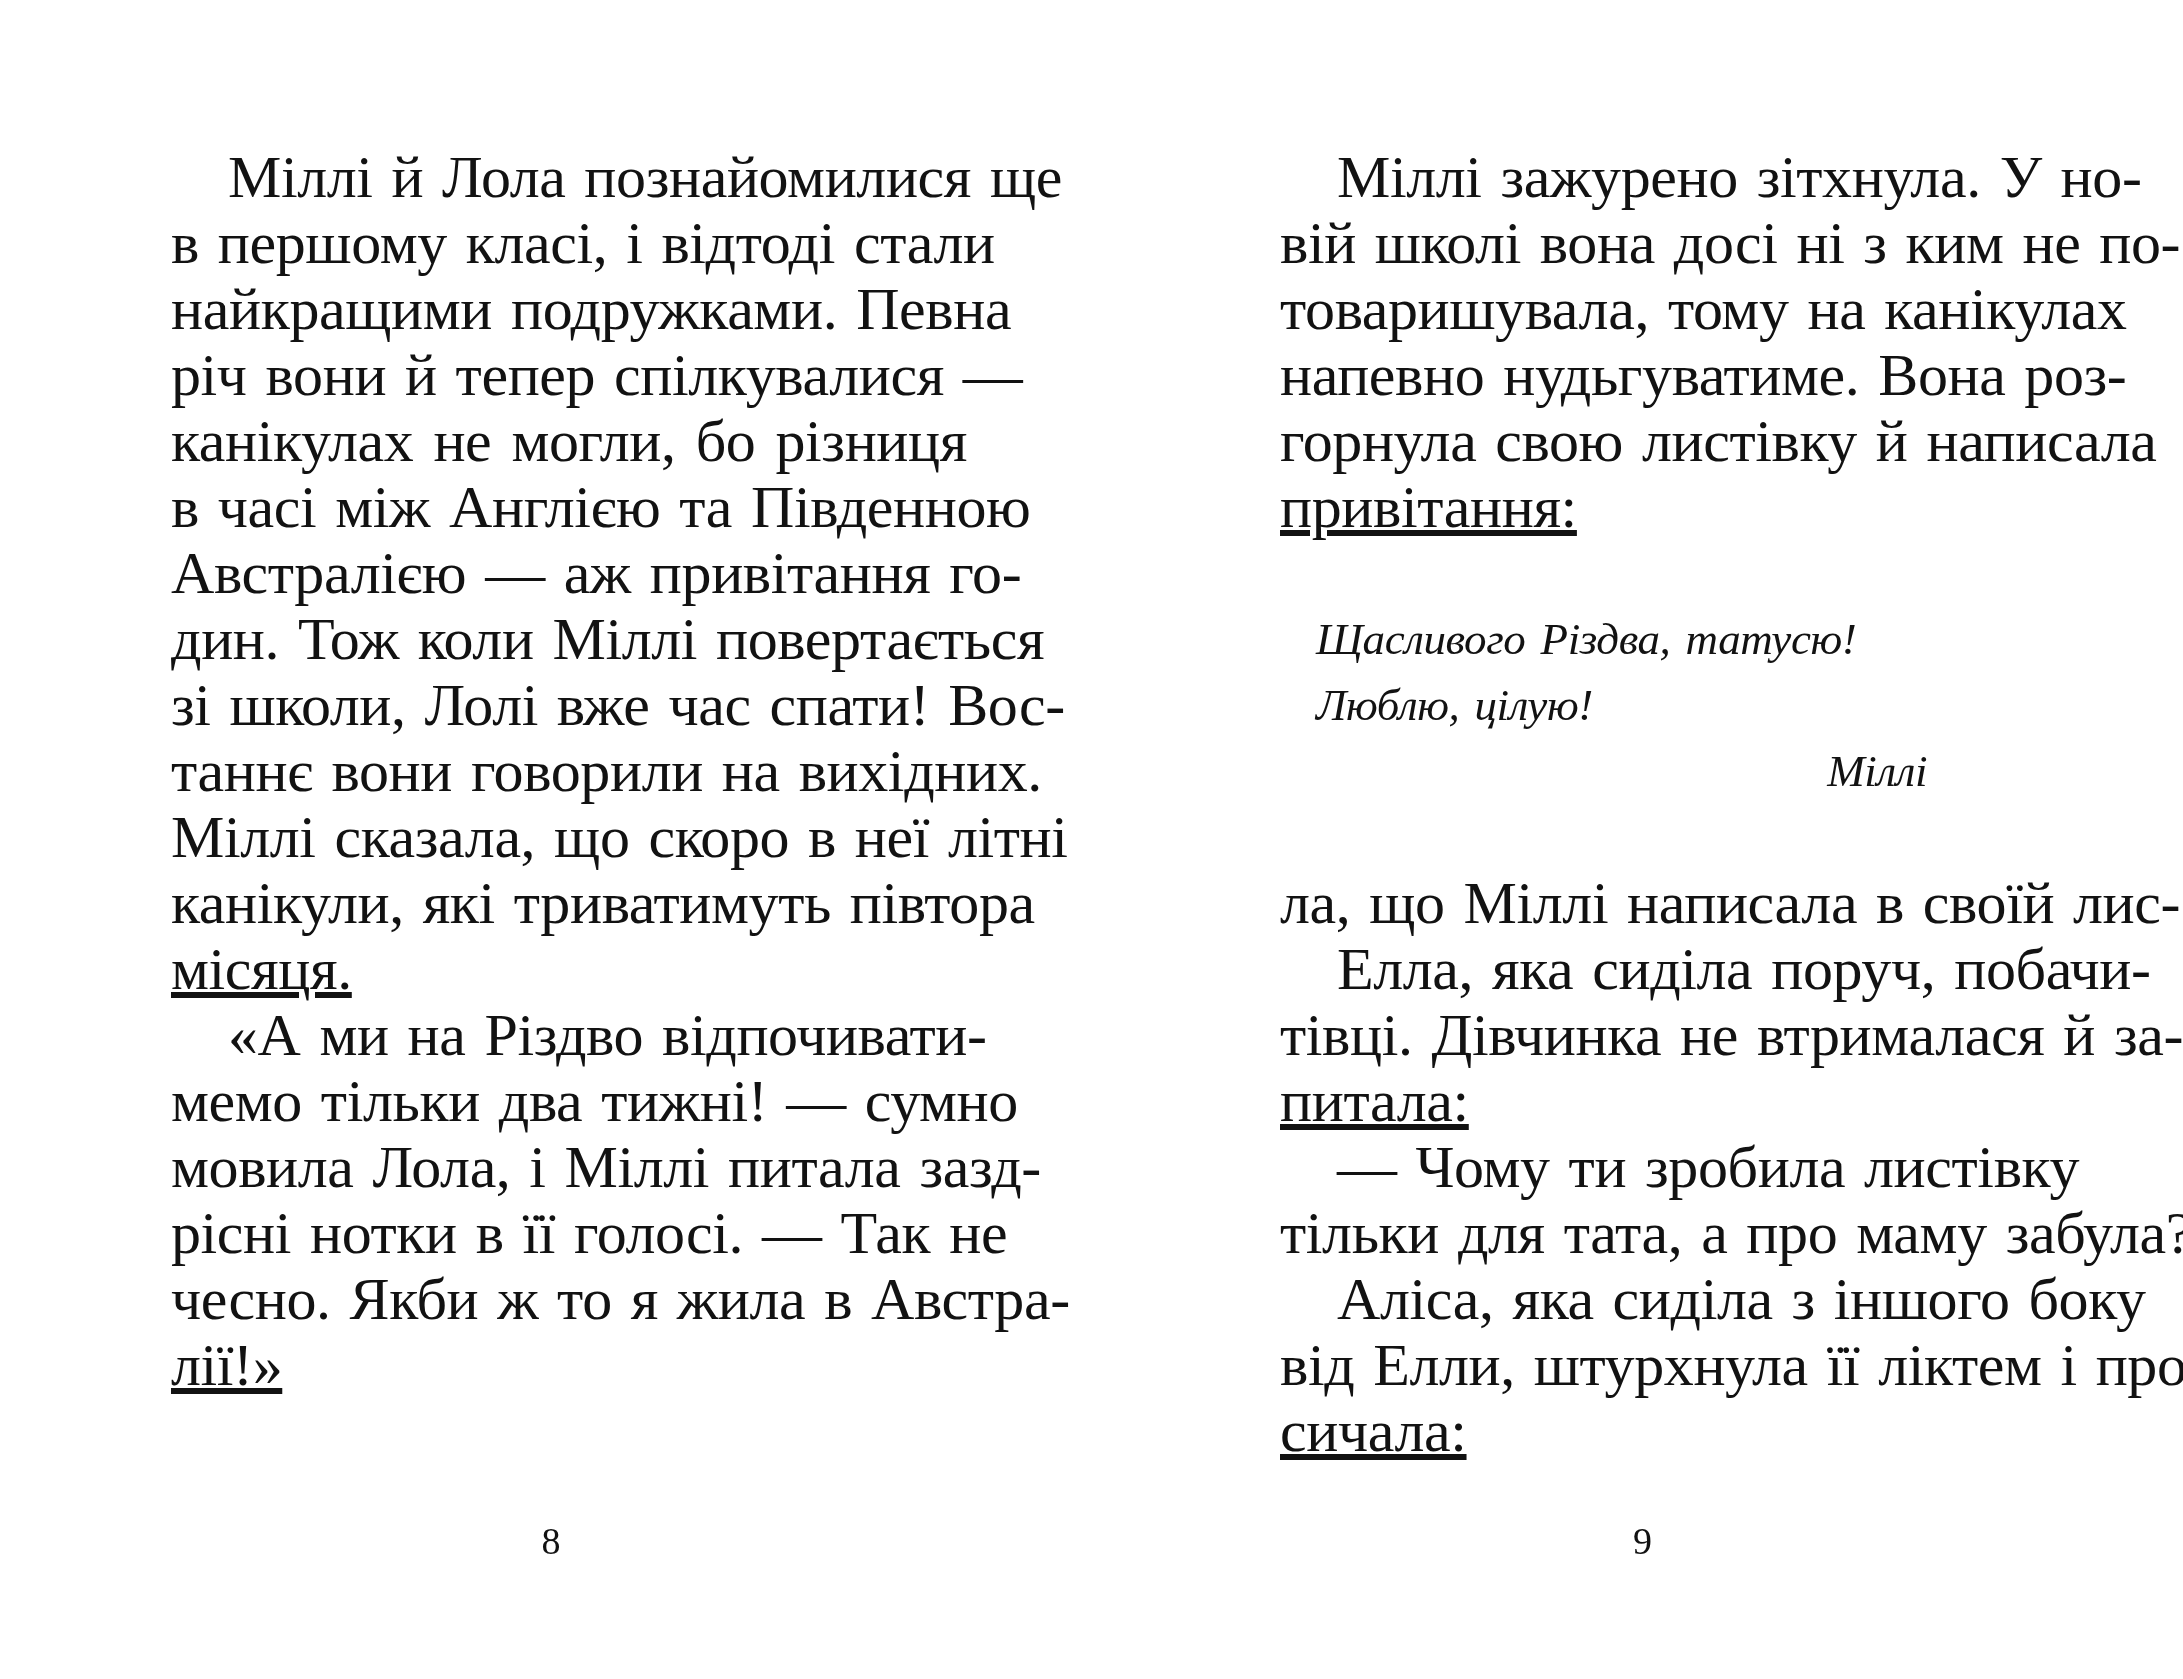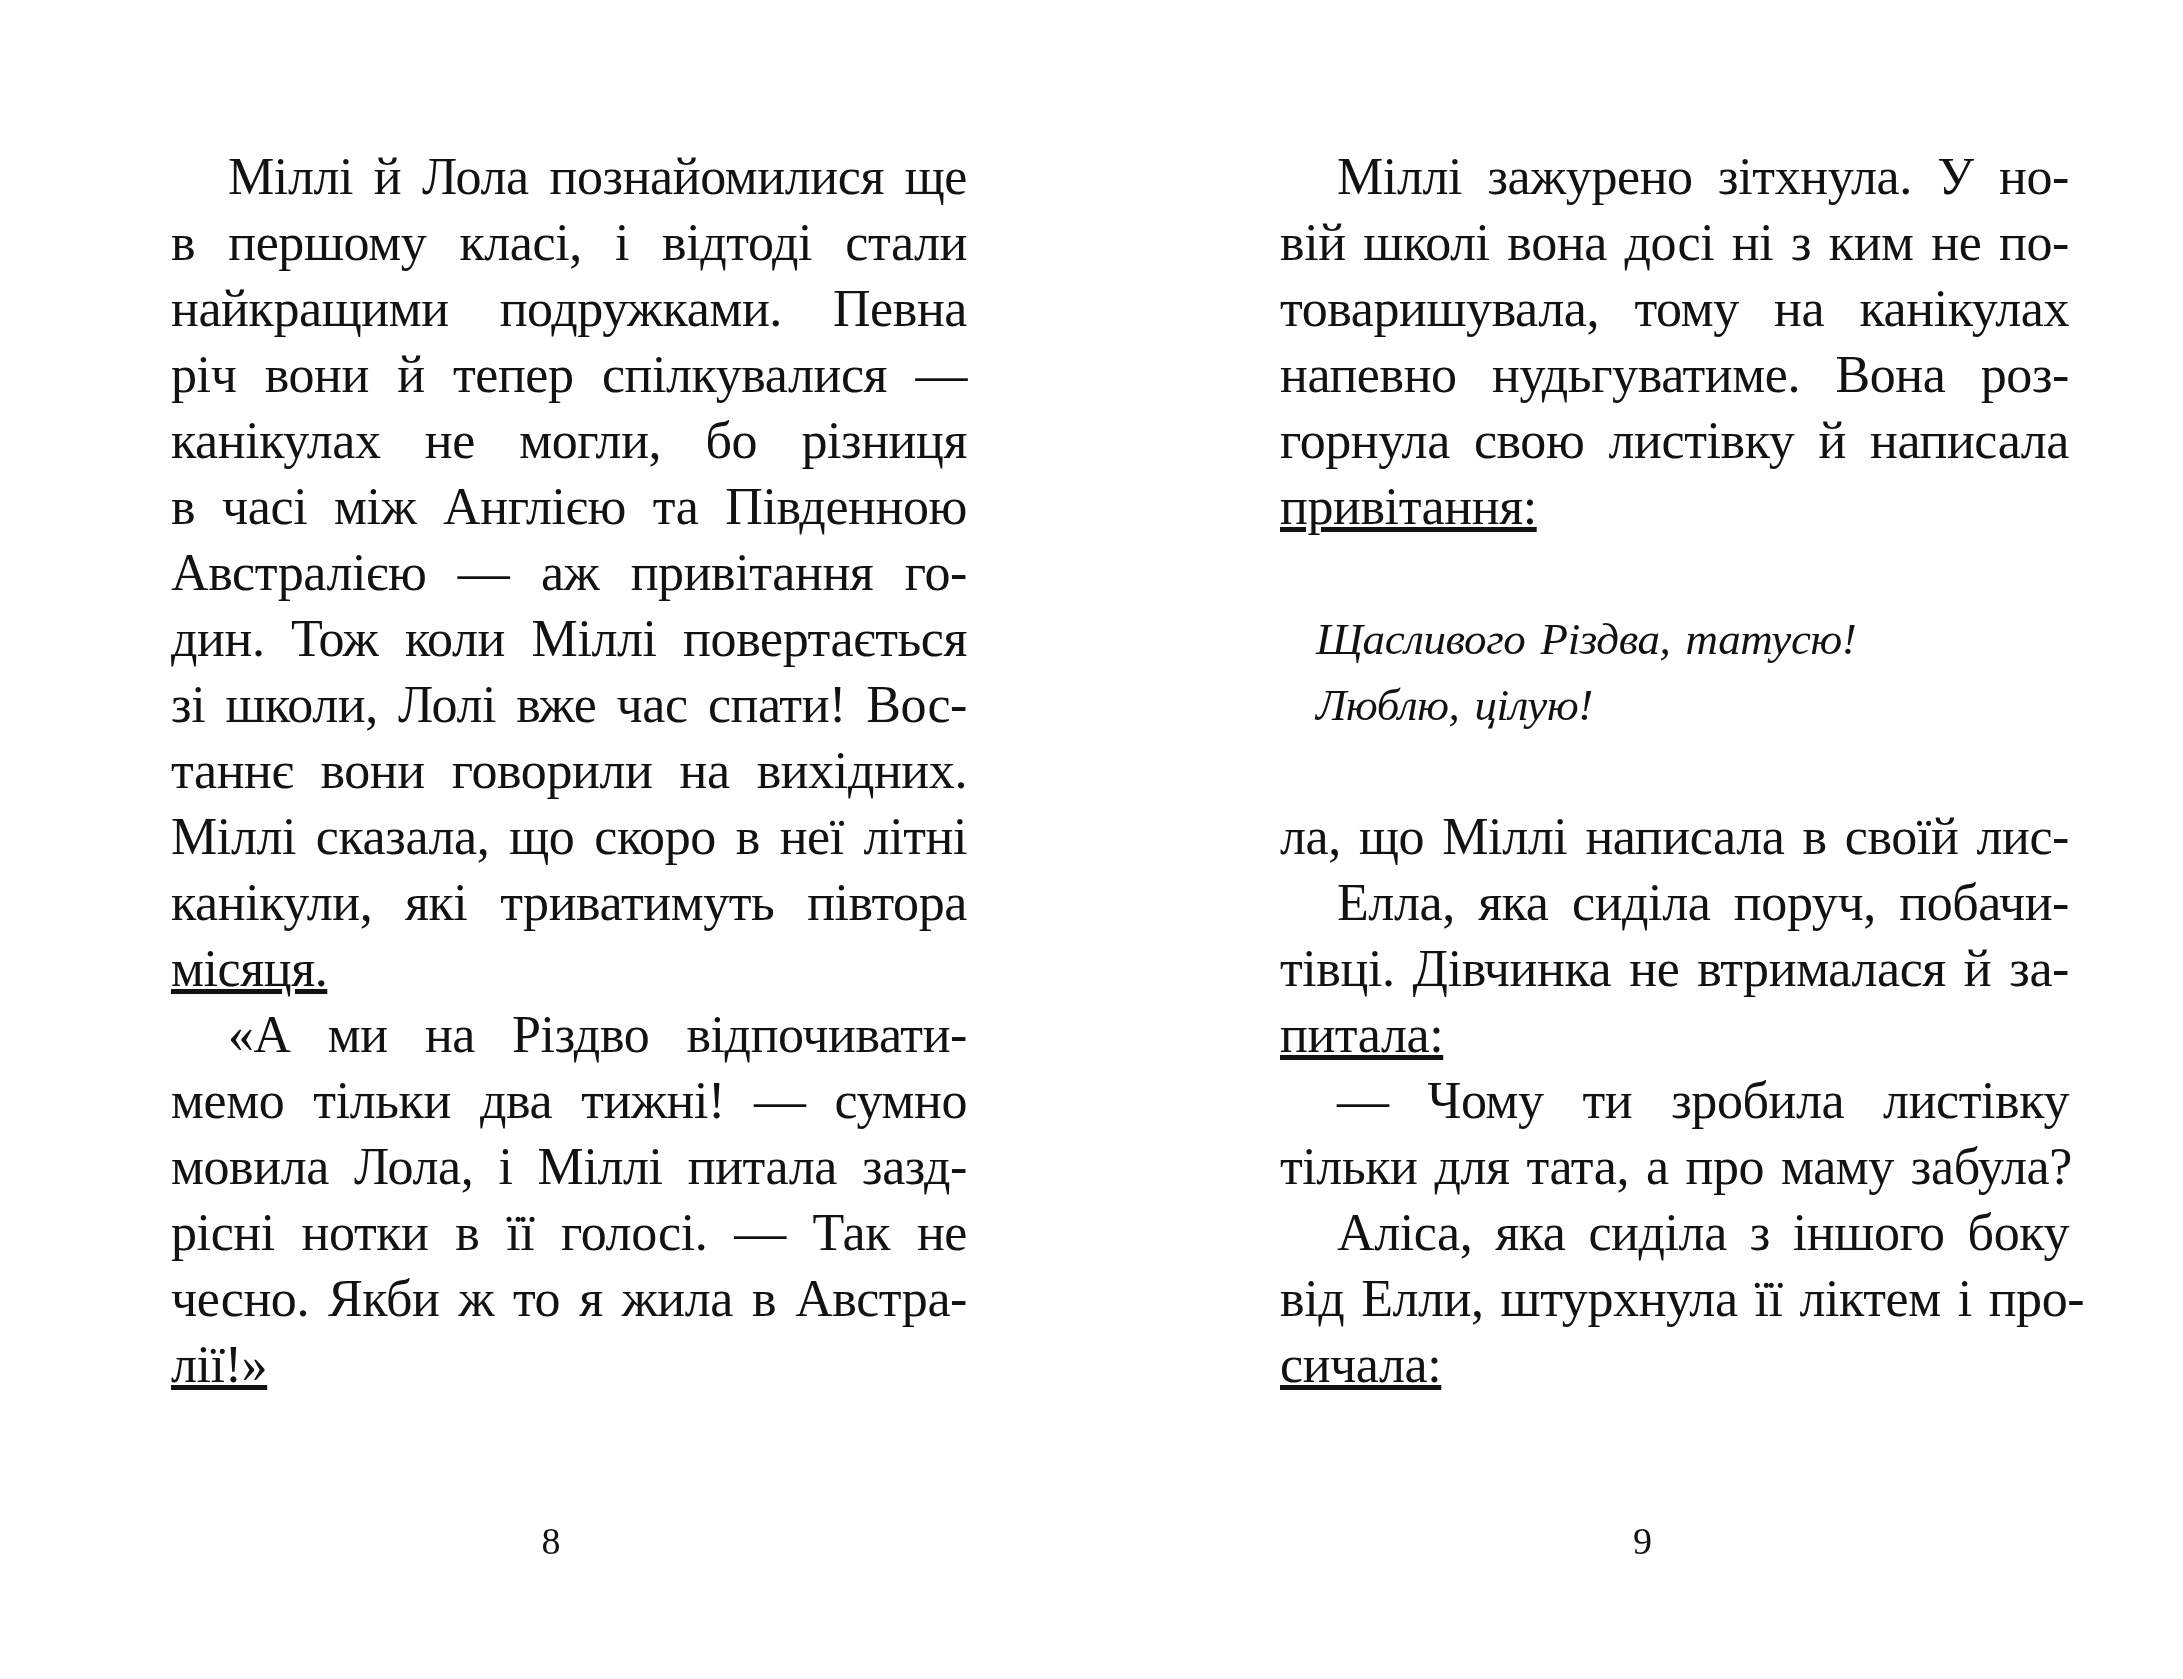--- a/index.html
+++ b/index.html
@@ -21,21 +21,21 @@
   .text-col {
     position: absolute;
     top: 144px;
   }
   .text-col-left  { left: 171px;  width: 796px; }
   .text-col-right { left: 1280px; width: 789px; }
 
   .ln {
     height: 66px;
     line-height: 66px;
-    font-size: 52px;
+    font-size: 60px;
     letter-spacing: -0.4px;
     word-spacing: 4.3px;
     text-align: justify;
     text-align-last: justify;
     white-space: nowrap;
   }
   .ln.first { padding-left: 57px; }
   .ln.para-end {
     text-align: left;
     text-align-last: left;
@@ -101,20 +101,21 @@
     <div class="text-col text-col-right">
         <div class="ln first">Міллі зажурено зітхнула. У но-</div>
         <div class="ln body">вій школі вона досі ні з ким не по-</div>
         <div class="ln body">товаришувала, тому на канікулах</div>
         <div class="ln body">напевно нудьгуватиме. Вона роз-</div>
         <div class="ln body">горнула свою листівку й написала</div>
         <div class="ln para-end">привітання:</div>
         <div class="ln blank"></div>
         <div class="ln note">Щасливого Різдва, татусю!</div>
         <div class="ln note">Люблю, цілую!</div>
+        <div class="ln note-signature">Міллі</div>
         <div class="ln blank"></div>
         <div class="ln body">ла, що Міллі написала в своїй лис-</div>
         <div class="ln first">Елла, яка сиділа поруч, побачи-</div>
         <div class="ln body">тівці. Дівчинка не втрималася й за-</div>
         <div class="ln para-end">питала:</div>
         <div class="ln first">— Чому ти зробила листівку</div>
         <div class="ln body">тільки для тата, а про маму забула?</div>
         <div class="ln first">Аліса, яка сиділа з іншого боку</div>
         <div class="ln body">від Елли, штурхнула її ліктем і про-</div>
         <div class="ln para-end">сичала:</div>

